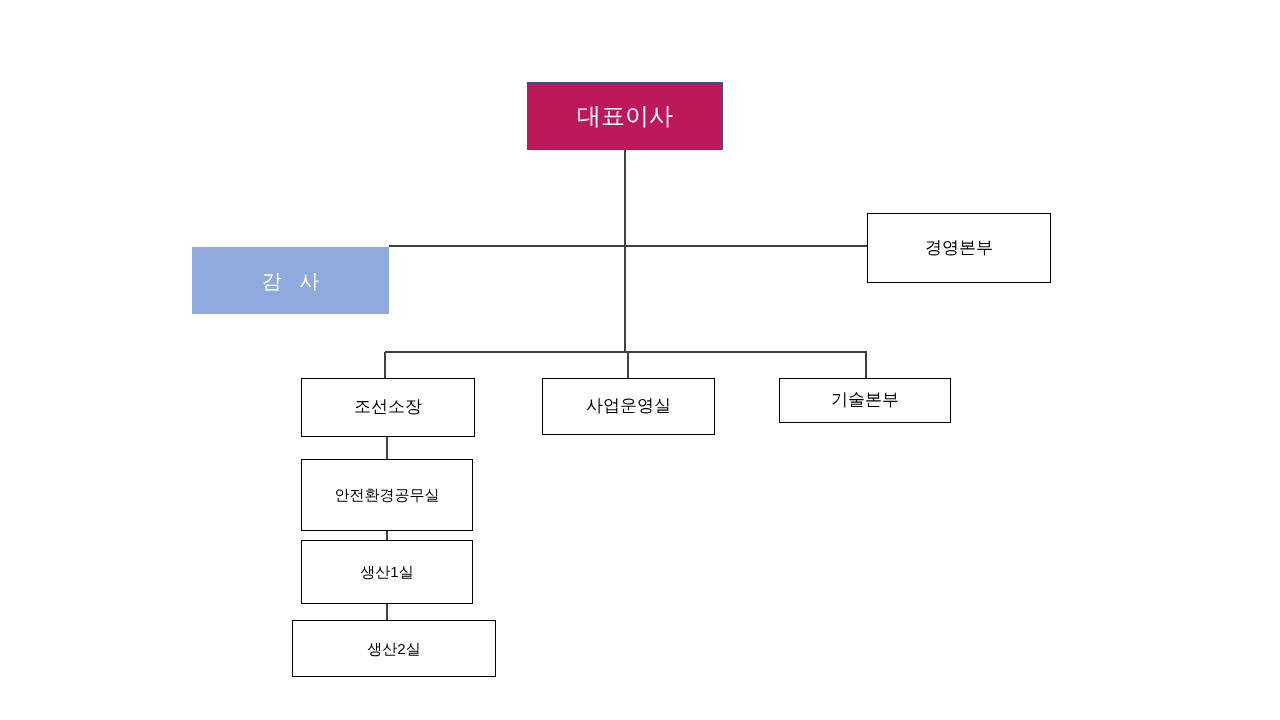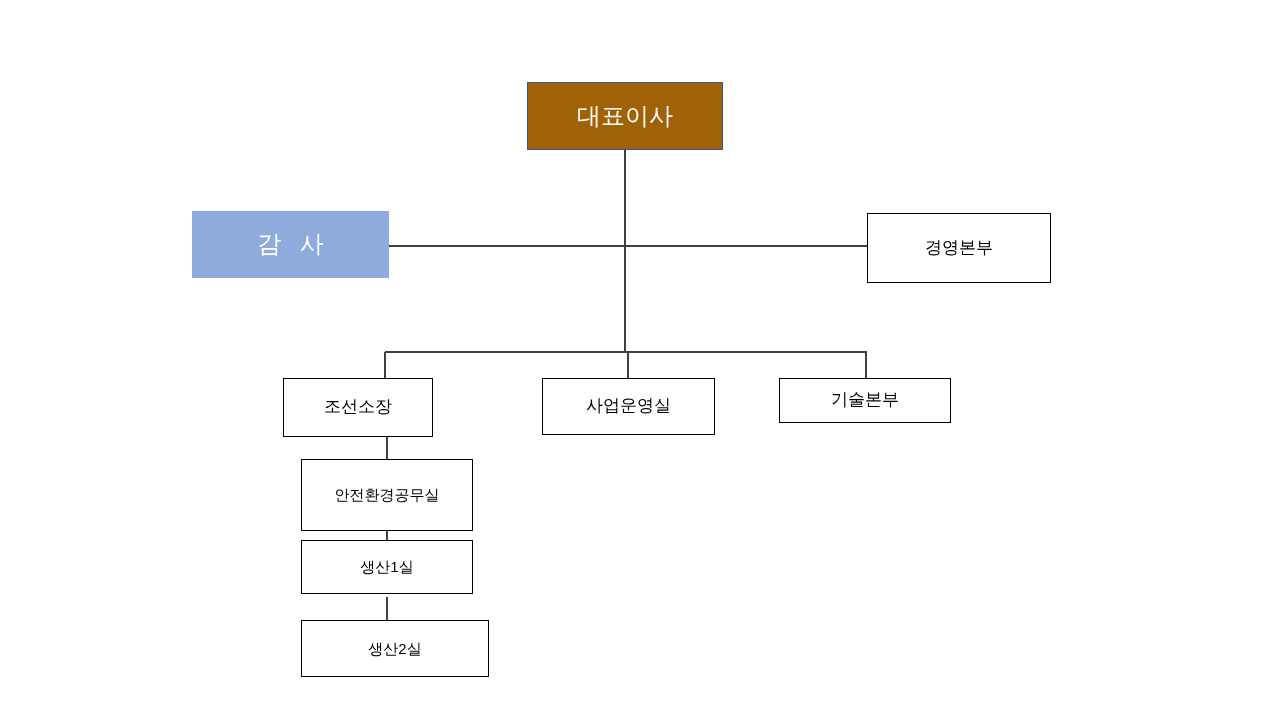--- a/index.html
+++ b/index.html
@@ -35,36 +35,36 @@
     text-align: center;
     line-height: 1.2;
     z-index: 2;
   }
   .node-label {
     display: block;
     white-space: nowrap;
   }
   
   .node.filled-dark {
-    background: #a16207;
+    background: #be185d;
     border: 1px solid #2f5597;
     color: #ffffff;
   }
   .node.filled-light {
     background: #8faadc;
     border: 1px solid #8faadc;
     color: #ffffff;
   }
   .node.outlined {
     background: #ffffff;
     border: 1px solid #000000;
     color: #000000;
   }
   .size-xl { font-size: 24px; }
-  .size-lg { font-size: 24px; }
+  .size-lg { font-size: 20px; margin-top: 36px; }
   .size-md { font-size: 17px; }
   .size-sm { font-size: 15px; }
   .letterspaced { letter-spacing: 6px; text-indent: 6px; }
 </style>
 </head>
 <body>
 
 <div id="org-chart">
   <svg class="connector-layer" width="1280" height="720" viewBox="0 0 1280 720" aria-hidden="true">
       <line x1="625" y1="150" x2="625" y2="352" stroke="#404040" stroke-width="1.2" shape-rendering="crispEdges"></line>
@@ -80,32 +80,32 @@
   <div id="node-layer">
       <div class="node filled-dark size-xl" style="left: 527px; top: 82px; width: 196px; height: 68px;">
         <span class="node-label">대표이사</span>
       </div>
       <div class="node filled-light size-lg" style="left: 192px; top: 211px; width: 197px; height: 67px;">
         <span class="node-label letterspaced">감 사</span>
       </div>
       <div class="node outlined size-md" style="left: 867px; top: 213px; width: 184px; height: 70px;">
         <span class="node-label">경영본부</span>
       </div>
-      <div class="node outlined size-md" style="left: 283px; top: 378px; width: 150px; height: 59px; align-items: center;">
+      <div class="node outlined size-md" style="left: 301px; top: 378px; width: 174px; height: 59px; align-items: center;">
         <span class="node-label">조선소장</span>
       </div>
       <div class="node outlined size-md" style="left: 542px; top: 378px; width: 173px; height: 57px;">
         <span class="node-label">사업운영실</span>
       </div>
       <div class="node outlined size-md" style="left: 779px; top: 378px; width: 172px; height: 45px;">
         <span class="node-label">기술본부</span>
       </div>
       <div class="node outlined size-sm" style="left: 301px; top: 459px; width: 172px; height: 72px;">
         <span class="node-label">안전환경공무실</span>
       </div>
-      <div class="node outlined size-sm" style="left: 301px; top: 540px; width: 172px; height: 54px;">
+      <div class="node outlined size-sm" style="left: 301px; top: 540px; width: 172px; height: 64px;">
         <span class="node-label">생산1실</span>
       </div>
-      <div class="node outlined size-sm" style="left: 301px; top: 620px; width: 188px; height: 57px;">
+      <div class="node outlined size-sm" style="left: 292px; top: 620px; width: 204px; height: 57px;">
         <span class="node-label">생산2실</span>
       </div>
     </div>
 </div>
 
 </body></html>

